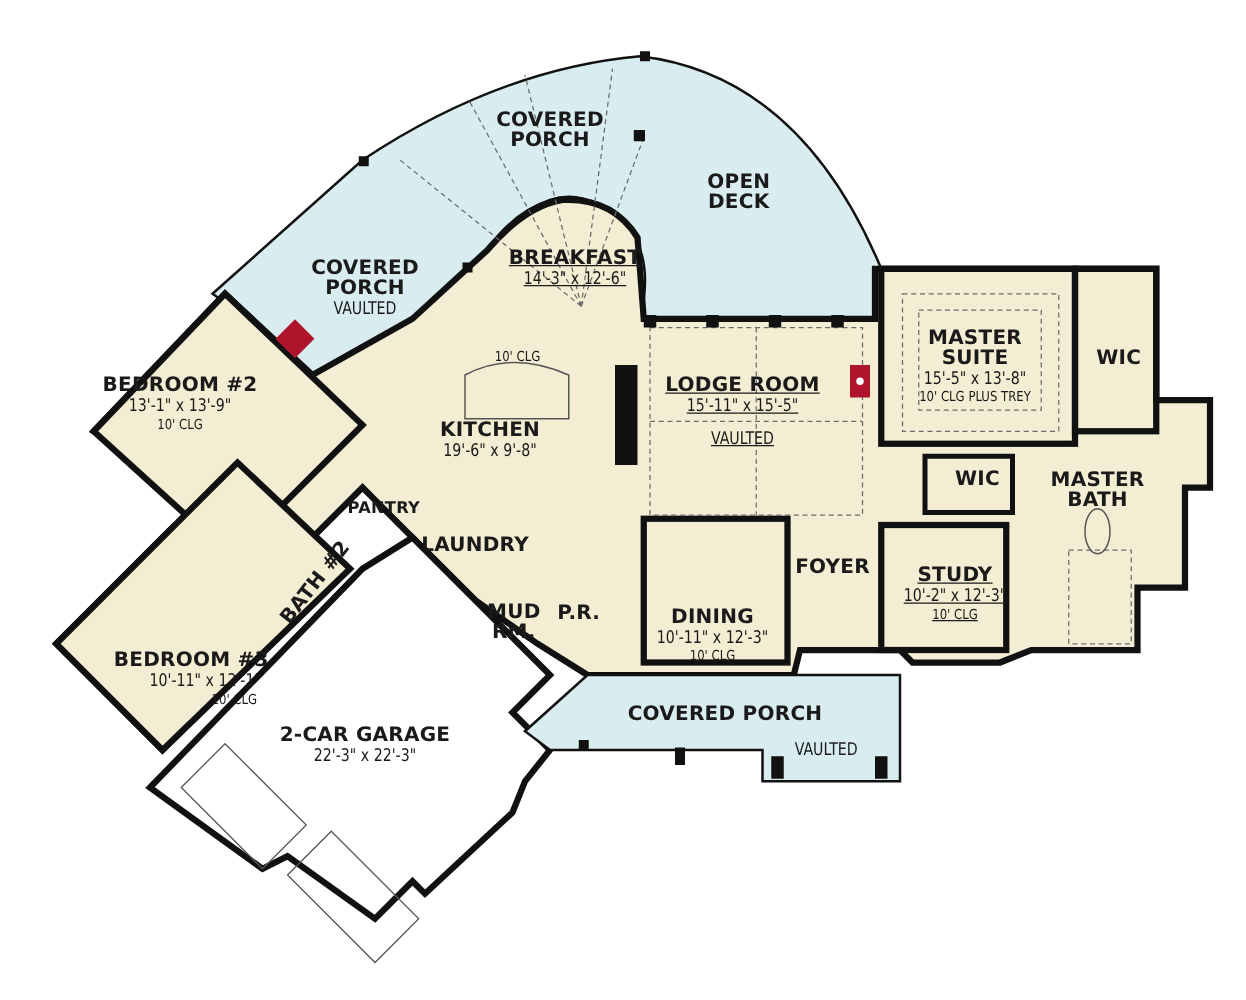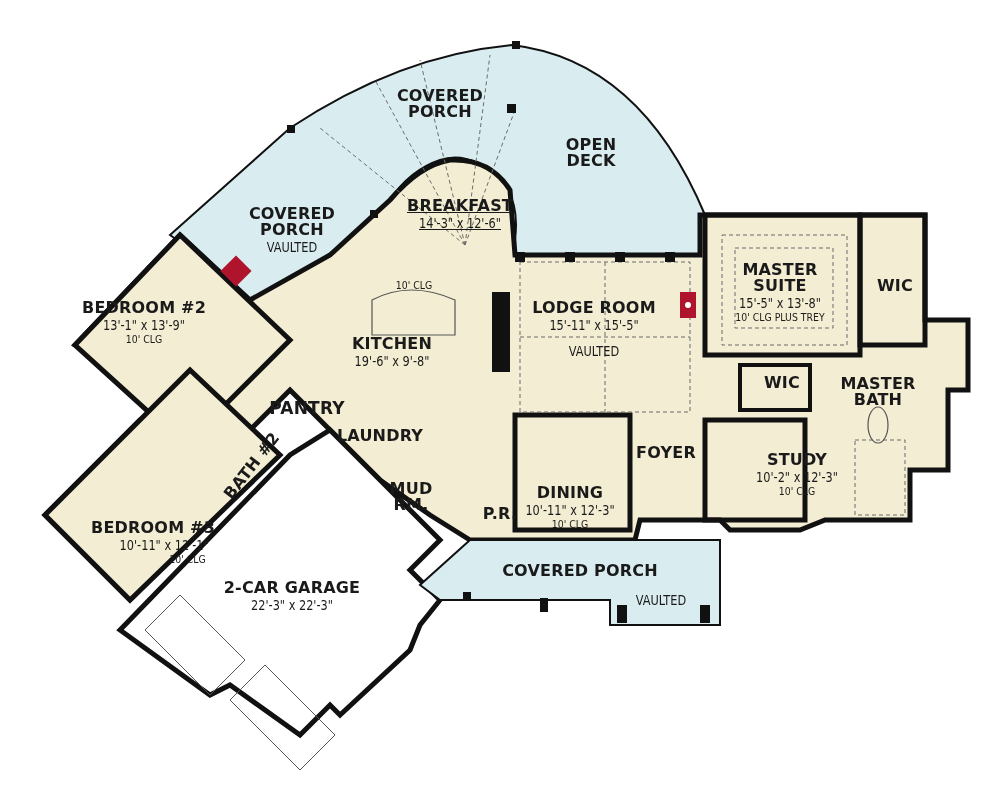--- a/index.html
+++ b/index.html
@@ -2,21 +2,21 @@
 <html><head>
 <meta charset="utf-8">
 <style>
   html,body{margin:0;padding:0;background:#ffffff;}
   body{width:997px;height:800px;overflow:hidden;position:relative;font-family:"DejaVu Sans",sans-serif;}
   #plan{position:absolute;left:0;top:0;width:997px;height:800px;}
   .lbl{position:absolute;text-align:center;color:#1a1a1a;line-height:1;white-space:nowrap;transform:translate(-50%,0);}
   .lbl .nm{font-family:"DejaVu Sans",sans-serif;font-weight:bold;font-size:16px;letter-spacing:0.2px;display:block;}
   .lbl .dm{font-family:"DejaVu Sans Condensed","DejaVu Sans",sans-serif;font-size:14px;display:block;margin-top:2px;transform:scaleX(0.9);}
   .lbl .nt{font-family:"DejaVu Sans",sans-serif;font-size:11px;display:block;margin-top:2px;transform:scaleX(0.85);}
-  .lbl.small .nm{font-size:17px;}
+  .lbl.small .nm{font-size:13px;}
 </style>
 </head>
 <body>
 
 <svg id="plan" viewBox="0 0 997 800" xmlns="http://www.w3.org/2000/svg">
 
   <path d="M170,235 L290,128 Q400,55 512,45 Q640,60 705,215 L705,255 L515,255 L515,240 Q520,200 500,180 Q470,150 440,160 Q410,170 390,200 L330,260 L260,300 Z" fill="#d9edf1" stroke="#111" stroke-width="2"></path>
 
   <path d="M185,230 L295,130 L385,215 L265,320 Z" fill="#d9edf1"></path>
 
@@ -110,21 +110,21 @@
   <span class="dm">13'-1" x 13'-9"</span>
   <span class="nt">10' CLG</span>
 </div>
 <div class="lbl" style="left:414px;top:278px;">
   <span class="nt">10' CLG</span>
 </div>
 <div class="lbl" style="left:392px;top:336px;">
   <span class="nm">KITCHEN</span>
   <span class="dm">19'-6" x 9'-8"</span>
 </div>
-<div class="lbl" style="left:594px;top:300px;">
+<div class="lbl" style="left:594px;top:300px;text-decoration:underline;">
   <span class="nm">LODGE ROOM</span>
   <span class="dm">15'-11" x 15'-5"</span>
   <span class="dm" style="margin-top:12px">VAULTED</span>
 </div>
 <div class="lbl" style="left:780px;top:262px;">
   <span class="nm">MASTER</span>
   <span class="nm">SUITE</span>
   <span class="dm">15'-5" x 13'-8"</span>
   <span class="nt">10' CLG PLUS TREY</span>
 </div>
@@ -144,32 +144,32 @@
 <div class="lbl" style="left:380px;top:428px;">
   <span class="nm">LAUNDRY</span>
 </div>
 <div class="lbl" style="left:252px;top:458px;transform:translate(-50%,0) rotate(-52deg);">
   <span class="nm">BATH #2</span>
 </div>
 <div class="lbl" style="left:411px;top:481px;">
   <span class="nm">MUD</span>
   <span class="nm">RM.</span>
 </div>
-<div class="lbl" style="left:500px;top:482px;margin-top:24px;">
+<div class="lbl" style="left:463px;top:482px;">
   <span class="nm">P.R.</span>
 </div>
 <div class="lbl" style="left:570px;top:457px;margin-top:28px;">
   <span class="nm">DINING</span>
   <span class="dm">10'-11" x 12'-3"</span>
   <span class="nt">10' CLG</span>
 </div>
 <div class="lbl" style="left:666px;top:445px;">
   <span class="nm">FOYER</span>
 </div>
-<div class="lbl" style="left:797px;top:452px;">
+<div class="lbl" style="left:764px;top:452px;text-decoration:underline;">
   <span class="nm">STUDY</span>
   <span class="dm">10'-2" x 12'-3"</span>
   <span class="nt">10' CLG</span>
 </div>
 <div class="lbl" style="left:153px;top:520px;text-align:right;">
   <span class="nm">BEDROOM #3</span>
   <span class="dm">10'-11" x 12'-1"</span>
   <span class="nt">10' CLG</span>
 </div>
 <div class="lbl" style="left:292px;top:580px;">

